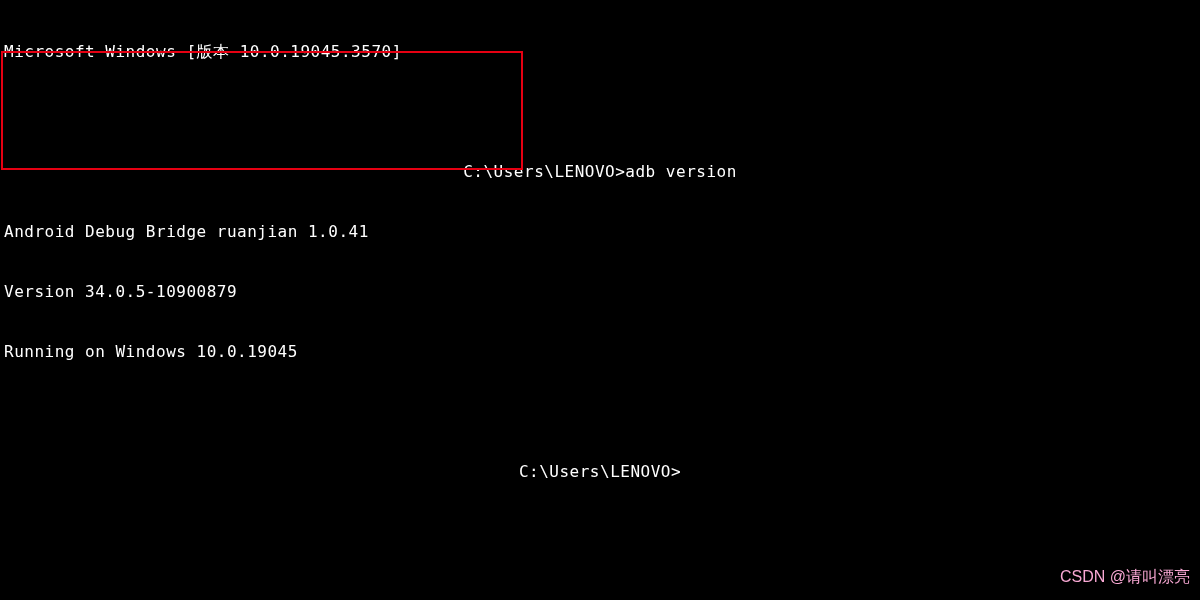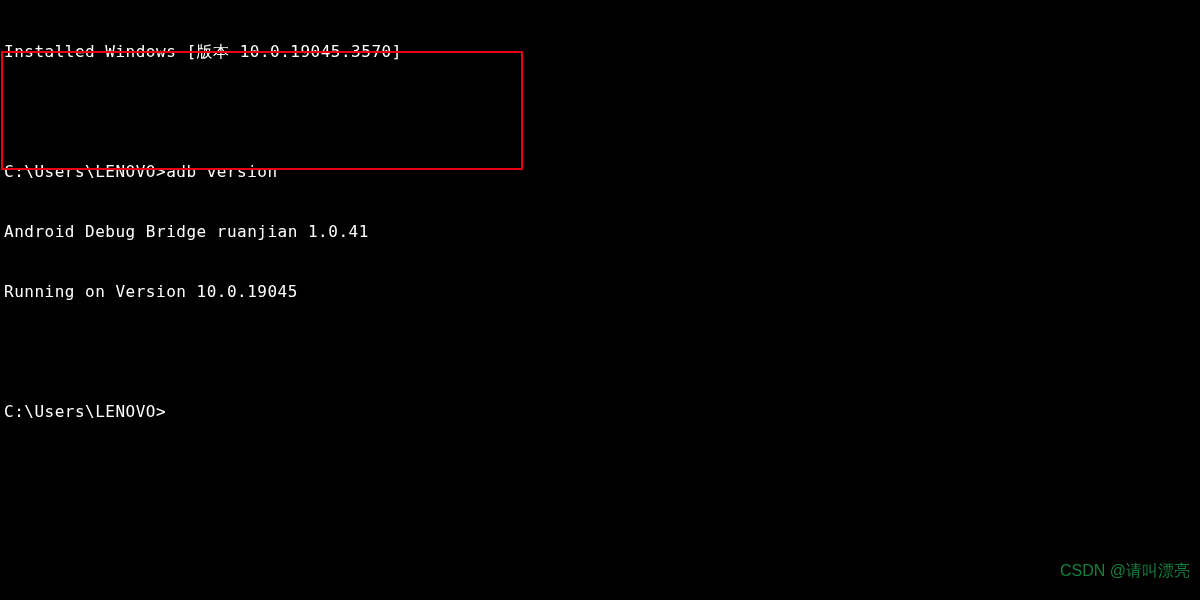--- a/index.html
+++ b/index.html
@@ -30,42 +30,44 @@
       position: absolute;
       border: 2px solid #e60012;
       left: 1px;
       top: 51px;
       width: 522px;
       height: 119px;
       pointer-events: none;
     }
     .watermark {
       position: absolute;
-      bottom: 18px;
+      bottom: 12px;
       right: 10px;
-      color: #15803d;
+      color: #f9a8d4;
       font-size: 16px;
       font-family: "Microsoft YaHei", sans-serif;
       letter-spacing: 0;
     }
     .prompt-line {
       display: flex;
+      justify-content: center;
     }
   </style>
 </head>
 <body>
 
 <div class="terminal">
-  <span class="line">Installed Windows [版本 10.0.19045.3570]</span>
+  <span class="line">Microsoft Windows [版本 10.0.19045.3570]</span>
   <span class="line"> </span>
   <div class="prompt-line">
     <span>C:\Users\LENOVO&gt;</span><span>adb version</span>
   </div>
   <span class="line">Android Debug Bridge ruanjian 1.0.41</span>
-  <span class="line">Running on Version 10.0.19045</span>
+  <span class="line">Version 34.0.5-10900879</span>
+  <span class="line">Running on Windows 10.0.19045</span>
   <span class="line"> </span>
   <div class="prompt-line">
     <span>C:\Users\LENOVO&gt;</span>
   </div>
 </div>
 
 <div class="highlight-box"></div>
 
 <div class="watermark">CSDN @请叫漂亮</div>
 

